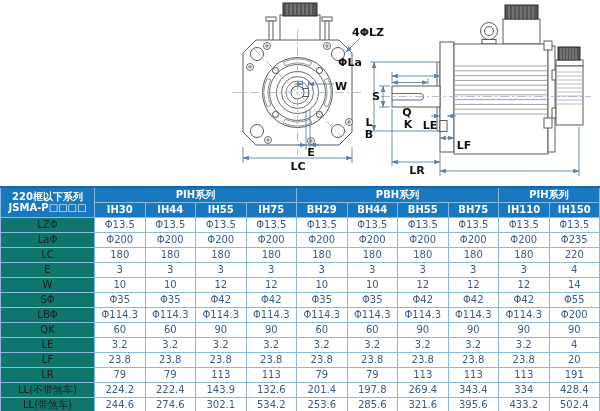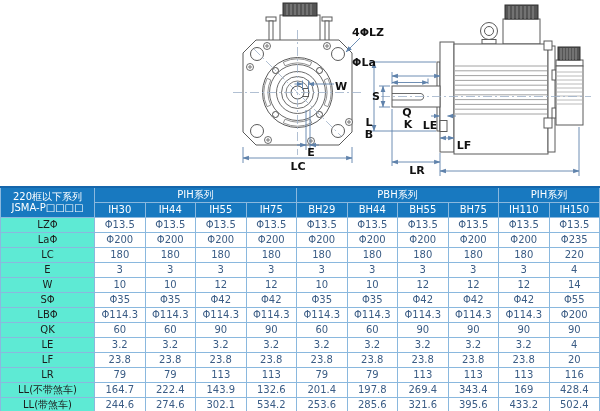--- a/index.html
+++ b/index.html
@@ -21,23 +21,23 @@
   }
   .tablewrap{position:absolute;left:0;top:186px;width:600px;height:225px;}
   table.spec{
     width:600px;border-collapse:collapse;table-layout:fixed;
     font-size:10px;border-top:2px solid #1566ab;
   }
   table.spec th,table.spec td{
     border:1px solid var(--border);padding:0;text-align:center;
     height:14px;line-height:1.05;overflow:hidden;white-space:nowrap;
   }
-  table.spec thead th{background:var(--header-bg);color:#fff;font-weight:normal;}
+  table.spec thead th{background:var(--header-bg);color:#fff;font-weight:bold;}
   table.spec thead .corner div{font-size:10px;}
-  table.spec tbody th{font-weight:normal;color:var(--label);background:#5eead4;margin-left:47px;}
+  table.spec tbody th{font-weight:normal;color:var(--label);background:#0f766e;margin-left:47px;}
   table.spec tbody td{color:var(--value);background:#fff;}
   col.lblcol{width:94px;}
 </style>
 </head>
 <body>
 
 <div class="screen">
 
   <div class="draw">
     <svg width="600" height="186" viewBox="0 0 600 186">
@@ -233,21 +233,21 @@
         <line x1="392" y1="109" x2="392" y2="166"></line>
         <line x1="392" y1="162" x2="440" y2="162" marker-start="url(#ar)" marker-end="url(#ar)"></line>
 
         <line x1="440" y1="153" x2="440" y2="176"></line>
         <line x1="579" y1="127" x2="579" y2="176"></line>
         <line x1="440" y1="171" x2="579" y2="171" marker-start="url(#ar)" marker-end="url(#ar)"></line>
       </g>
     </svg>
 
     <div class="dlabel" style="left:368px;top:32px">4ΦLZ</div>
-    <div class="dlabel" style="left:364px;top:62px">ΦLa</div>
+    <div class="dlabel" style="left:350px;top:62px">ΦLa</div>
     <div class="dlabel" style="left:341px;top:86px">W</div>
     <div class="dlabel" style="left:311px;top:152px">E</div>
     <div class="dlabel" style="left:298px;top:166px">LC</div>
     <div class="dlabel" style="left:376px;top:96px">S</div>
     <div class="dlabel" style="left:369px;top:122px">L</div>
     <div class="dlabel" style="left:369px;top:134px">B</div>
     <div class="dlabel" style="left:407px;top:112px">Q</div>
     <div class="dlabel" style="left:408px;top:124px">K</div>
     <div class="dlabel" style="left:430px;top:125px">LE</div>
     <div class="dlabel" style="left:464px;top:145px">LF</div>
@@ -431,33 +431,33 @@
             <th>LR</th>
             <td>79</td>
             <td>79</td>
             <td>113</td>
             <td>113</td>
             <td>79</td>
             <td>79</td>
             <td>113</td>
             <td>113</td>
             <td>113</td>
-            <td>116</td>
+            <td>191</td>
           </tr>
           <tr>
             <th>LL(不带煞车)</th>
-            <td>164.7</td>
+            <td>224.2</td>
             <td>222.4</td>
             <td>143.9</td>
             <td>132.6</td>
             <td>201.4</td>
             <td>197.8</td>
             <td>269.4</td>
             <td>343.4</td>
-            <td>169</td>
+            <td>334</td>
             <td>428.4</td>
           </tr>
           <tr>
             <th>LL(带煞车)</th>
             <td>244.6</td>
             <td>274.6</td>
             <td>302.1</td>
             <td>534.2</td>
             <td>253.6</td>
             <td>285.6</td>

